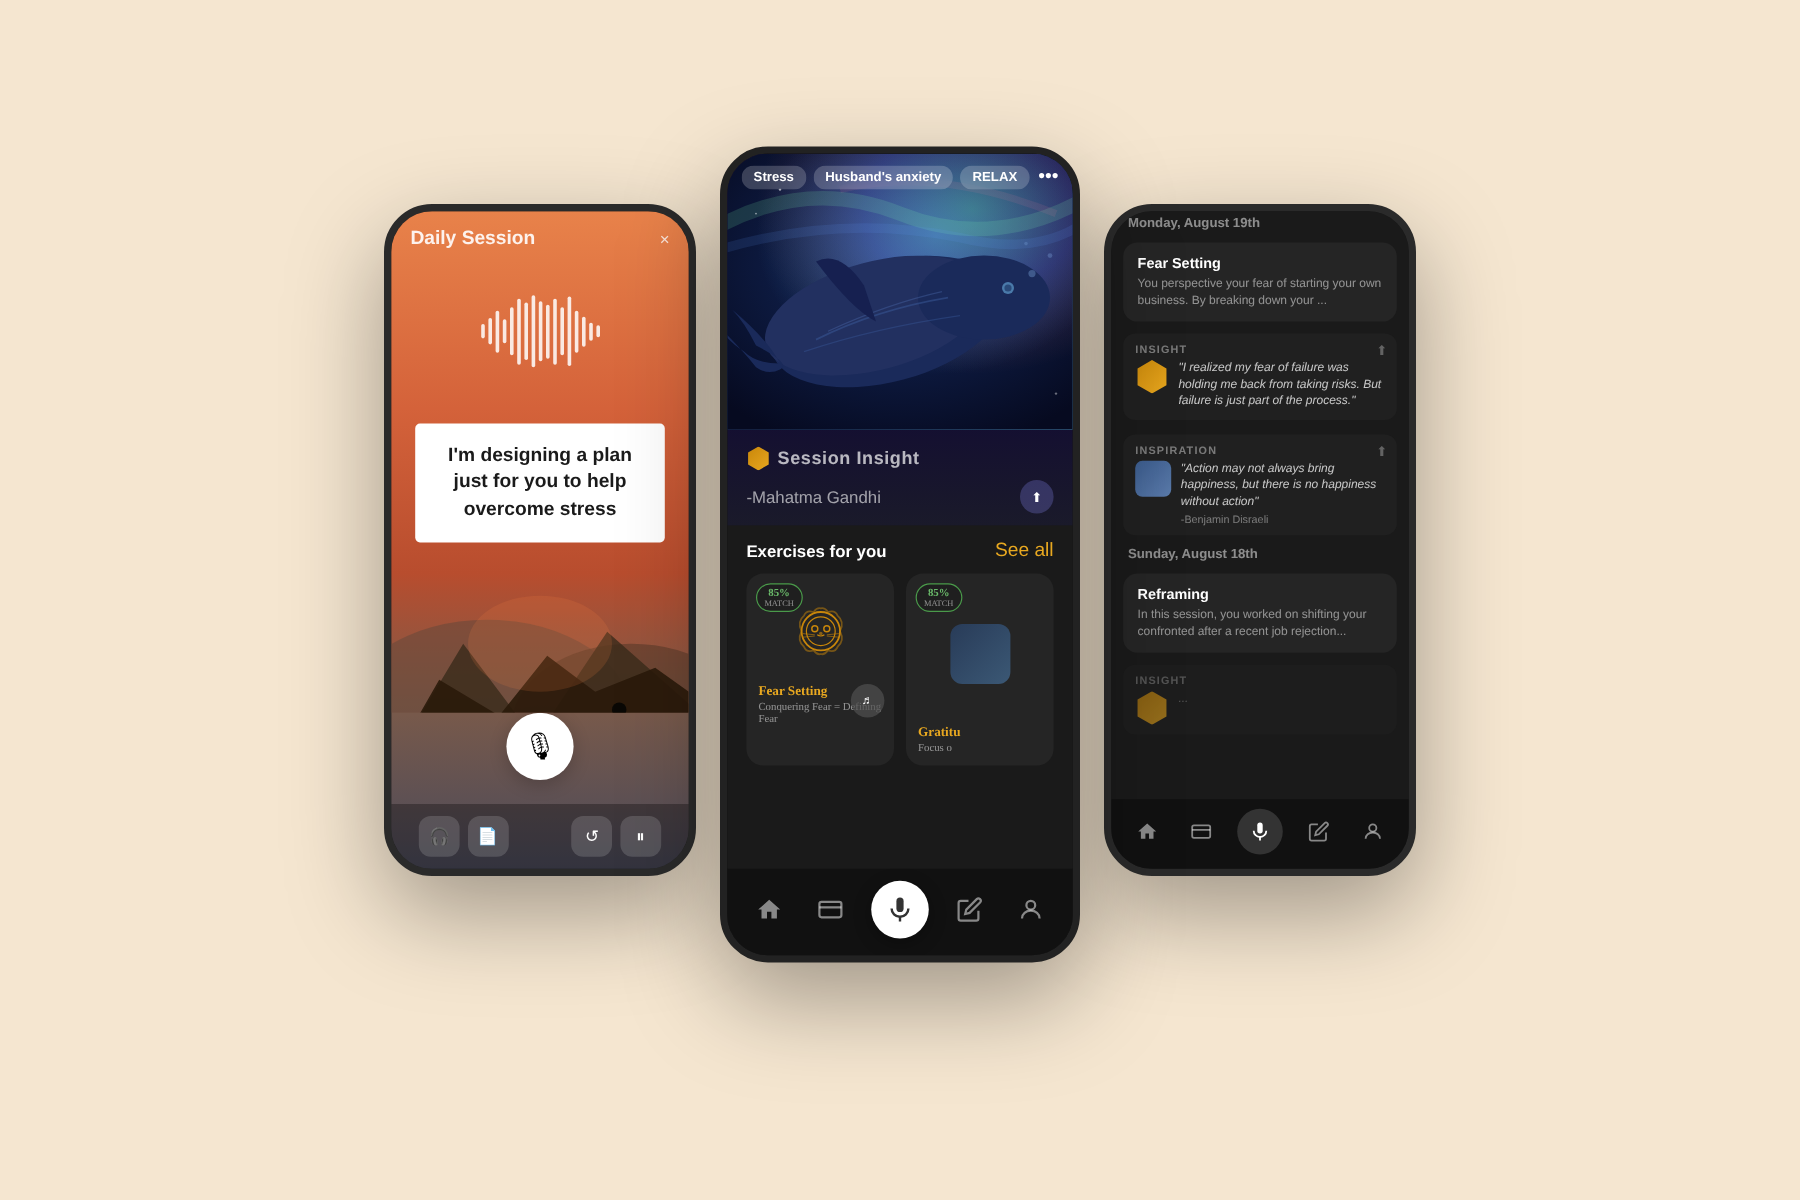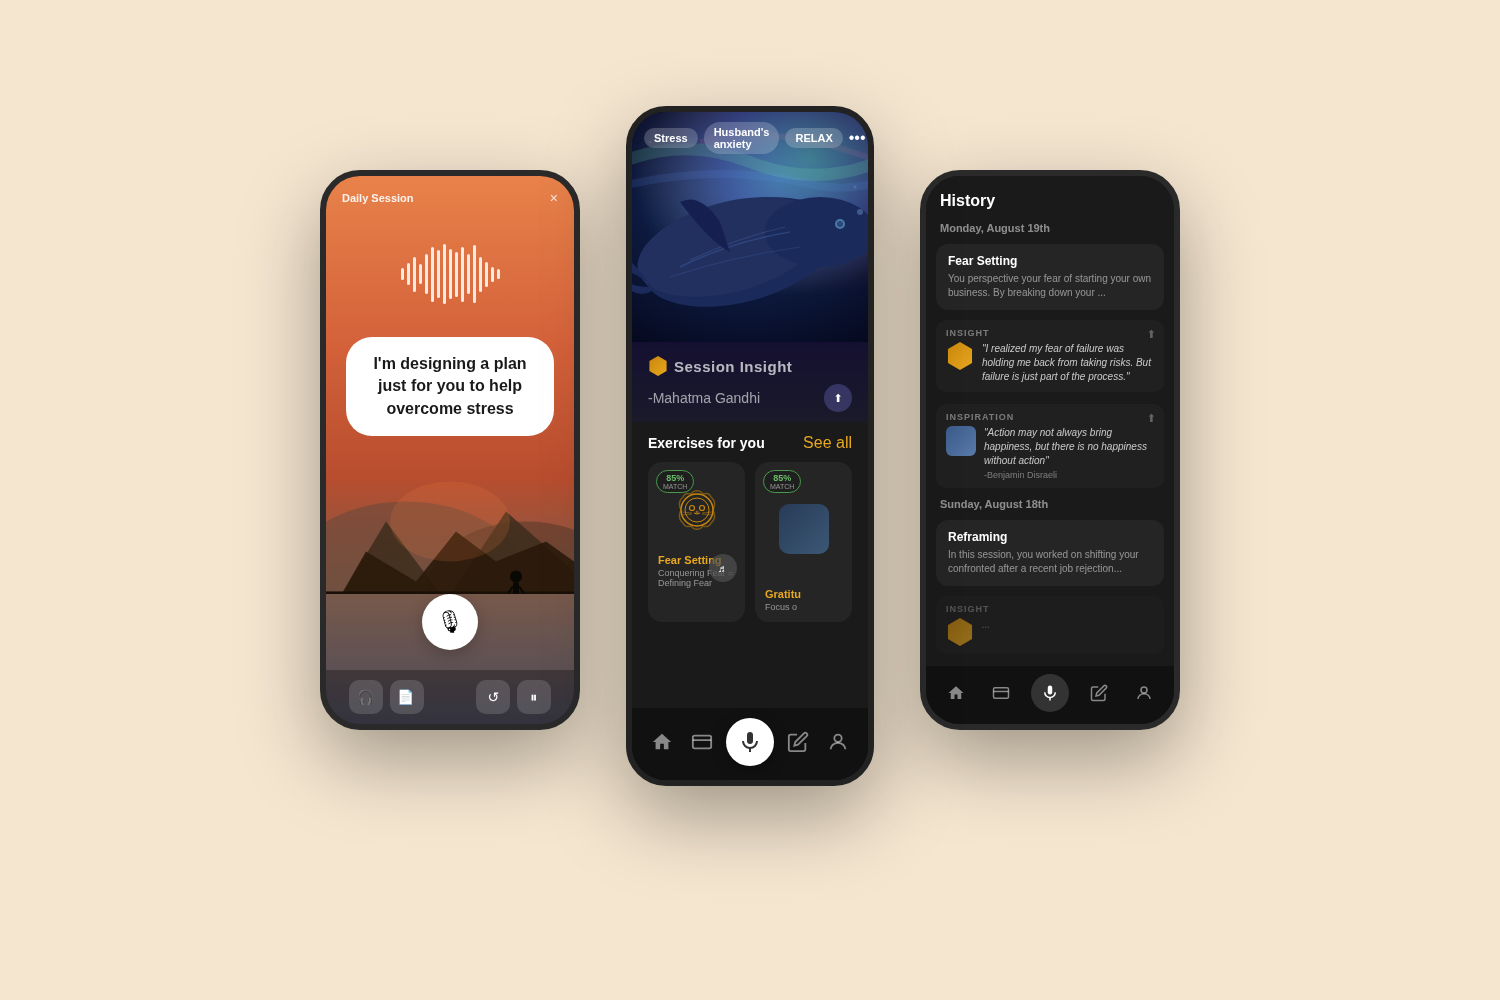--- a/index.html
+++ b/index.html
@@ -53,21 +53,21 @@
 
     .phone-left .top-bar {
       display: flex;
       justify-content: space-between;
       align-items: center;
       padding: 14px 16px 8px;
     }
 
     .phone-left .session-label {
       color: rgba(255,255,255,0.9);
-      font-size: 11px;
+      font-size: 16px;
       font-weight: 600;
     }
 
     .phone-left .close-btn {
       color: rgba(255,255,255,0.8);
       font-size: 14px;
     }
 
     .phone-left .waveform {
       display: flex;
@@ -78,22 +78,22 @@
     }
 
     .waveform-bar {
       background: rgba(255,255,255,0.85);
       border-radius: 2px;
       width: 3px;
     }
 
     .phone-left .speech-bubble {
       background: white;
-      border-radius: 26px;
-      margin: 13px 20px;
+      border-radius: 4px;
+      margin: 27px 20px;
       padding: 16px 18px;
       text-align: center;
     }
 
     .phone-left .speech-bubble p {
       font-size: 16px;
       font-weight: 700;
       color: #1a1a1a;
       line-height: 1.4;
     }
@@ -134,25 +134,25 @@
       background: rgba(255,255,255,0.15);
       display: flex;
       align-items: center;
       justify-content: center;
       color: white;
       font-size: 14px;
     }
 
     
     .phone-center {
-      width: 248px;
+      width: 300px;
       height: 680px;
       left: 50%;
       transform: translateX(-50%);
-      top: 16px;
+      top: 32px;
       background: #111;
       border: 6px solid #222;
       z-index: 3;
     }
 
     .phone-center .screen {
       width: 100%;
       height: 100%;
       display: flex;
       flex-direction: column;
@@ -267,20 +267,21 @@
     }
 
     .see-all {
       color: #e8a820;
       font-size: 16px;
     }
 
     .exercise-cards {
       display: flex;
       gap: 10px;
+      font-family: Liberation Serif, serif;
     }
 
     .exercise-card {
       flex: 1;
       background: #252525;
       border-radius: 14px;
       padding: 10px;
       position: relative;
       overflow: hidden;
       height: 160px;
@@ -811,21 +812,20 @@
               <circle cx="12" cy="8" r="4"></circle>
               <path d="M4 20c0-4 3.58-7 8-7s8 3 8 7"></path>
             </svg>
         </div>
       </div>
     </div>
   </div>
 
   <div class="phone phone-right">
     <div class="screen">
-      <h2 class="history-title">History</h2>
 
       <div class="history-date">Monday, August 19th</div>
 
       <div class="history-card">
         <div class="history-card-title">Fear Setting</div>
         <div class="history-card-desc">You perspective your fear of starting your own business. By breaking down your ...</div>
       </div>
 
       <div class="insight-row">
         <div class="insight-row-label">INSIGHT</div>

